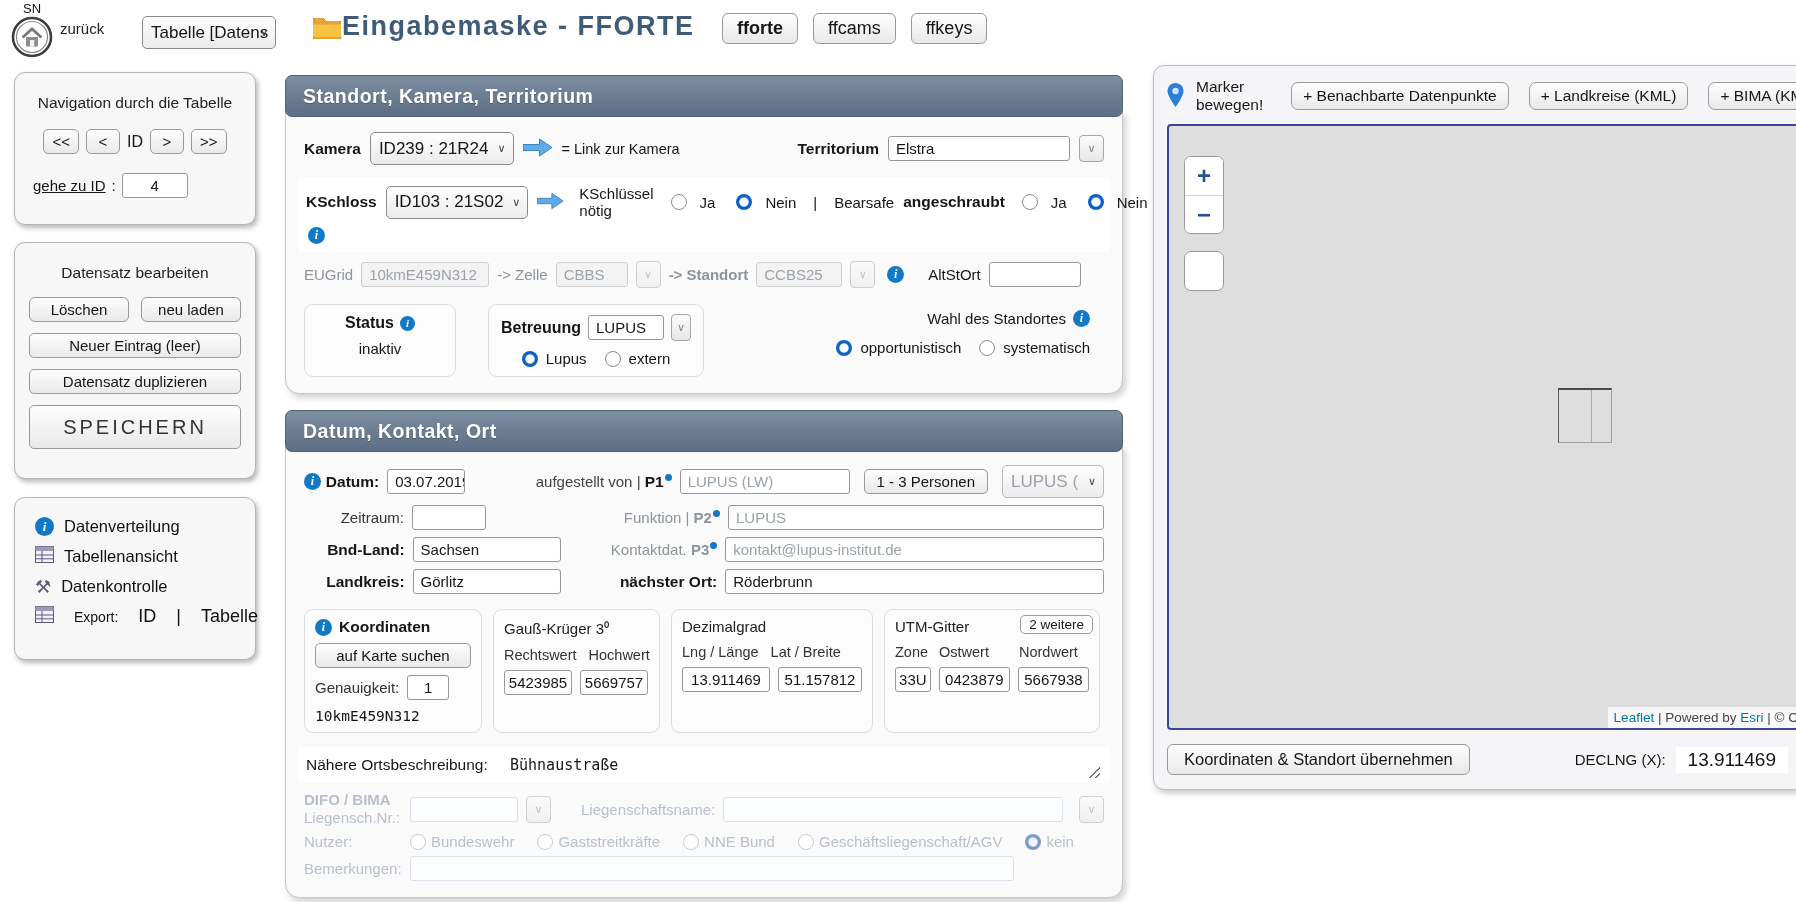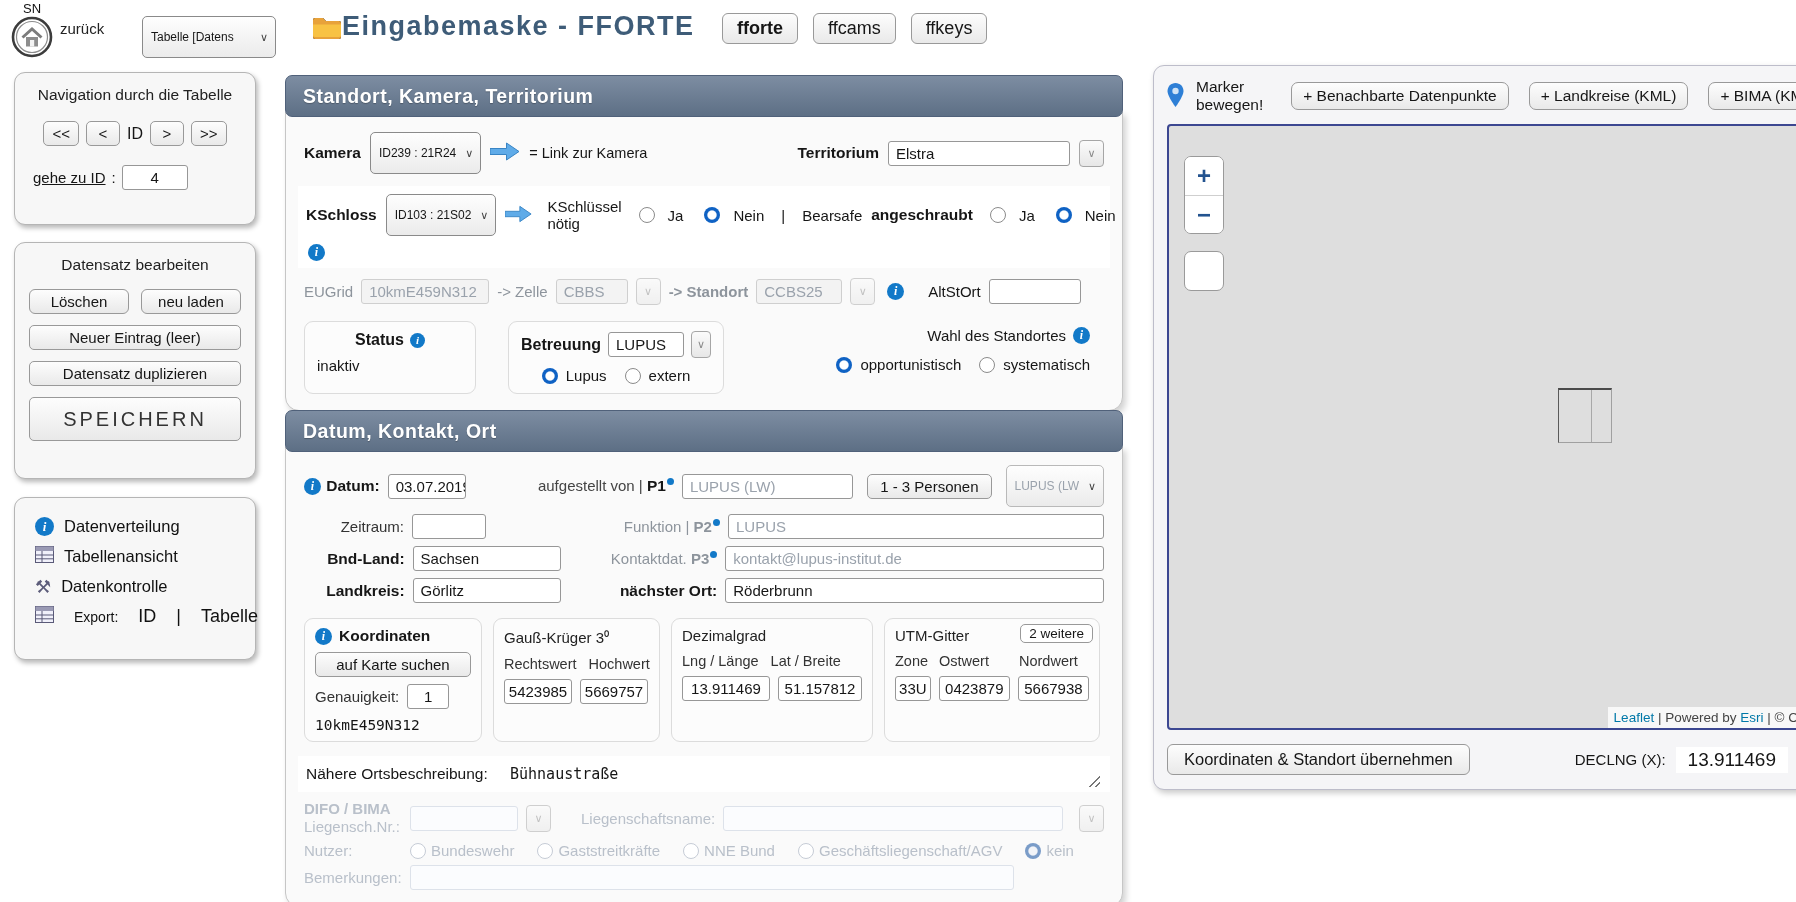--- a/index.html
+++ b/index.html
@@ -21,23 +21,23 @@
   }
   .tb {
     background:#fff; border:1px solid #979797; border-radius:3px;
     height:25px; display:inline-flex; align-items:center;
     padding:0 7px; font-size:15px; white-space:nowrap; overflow:hidden;
   }
   .tb.gray { color:#9aa2ac; }
   .tb.dis { background:#f3f3f3; border-color:#cfcfcf; color:#9aa2ac; }
   .sel {
     position:relative; display:inline-flex; align-items:center;
-    padding:2px 24px 2px 8px; height:42px;
+    padding:2px 24px 2px 8px; height:33px;
     border:1px solid #8a8a8a; border-radius:5px;
-    background:linear-gradient(#fefefe,#ebebeb); font-size:12px; white-space:nowrap;
+    background:linear-gradient(#fefefe,#ebebeb); font-size:17px; white-space:nowrap;
   }
   .sel::after { content:"∨"; position:absolute; right:7px; font-size:11px; color:#444; }
   .sel.dim { color:#9aa2ac; border-color:#b9b9b9; }
   .dd {
     width:25px; height:27px; border:1px solid #a6a6a6; border-radius:4px;
     background:linear-gradient(#fbfbfb,#e7e7e7);
     display:inline-flex; align-items:center; justify-content:center; color:#8a8a8a;
   }
   .dd::after { content:"∨"; font-size:11px; }
   .dd.dis { opacity:.5; }
@@ -62,21 +62,21 @@
   .table-sel { position:absolute; left:142px; top:16px; width:134px; }
   .title-folder { position:absolute; left:312px; top:16px; }
   .page-title { position:absolute; left:342px; top:11px; font-size:27px; font-weight:600;
                 color:#3e5c78; letter-spacing:1.5px; white-space:nowrap; }
   .apps { position:absolute; left:722px; top:13px; display:flex; gap:15px; }
   .app-btn { font-size:18px; padding:4px 14px; border-radius:6px; }
   .app-btn.current { font-weight:bold; }
   
   .side-panel { position:absolute; left:14px; width:242px;
     background:#f7f7f7; border:1px solid #b5b5b5; border-radius:11px;
-    box-shadow:2px 3px 5px rgba(0,0,0,.28); padding:13px 14px; }
+    box-shadow:2px 3px 5px rgba(0,0,0,.28); padding:21px 14px; }
   .sp-title { text-align:center; font-size:15.5px; color:#222; }
   .nav-btn-row { display:flex; align-items:center; justify-content:center; gap:7px; margin-top:17px; }
   .nav-btn-row .btn { padding:3px 8px; min-width:34px; }
   .goto-row { display:flex; align-items:center; gap:6px; margin-top:19px; padding-left:4px; font-size:15px; }
   .goto-link { text-decoration:underline; }
   .goto-input { width:66px; justify-content:center; }
   .edit-grid { display:flex; flex-direction:column; gap:11px; margin-top:15px; }
   .edit-row { display:flex; gap:12px; }
   .edit-row .btn { flex:1;border-radius:6px; }
   .save-btn { height:44px; font-size:20px; letter-spacing:3px; color:#333; }
@@ -98,21 +98,21 @@
   .blbl { font-weight:bold; font-size:15.5px; white-space:nowrap; }
   .glbl { color:#8d949c; font-size:15px; white-space:nowrap; }
   
   .kamera-row { gap:9px; margin-bottom:12px; }
   .kschloss-strip { background:#fff; margin:0 -6px; padding:8px 8px 3px; }
   .kschloss-row { gap:9px; }
   .radio-lab { font-size:15px; margin-left:4px; white-space:nowrap; }
   .eugrid-row { gap:8px; margin-top:10px; }
   .status-row { margin-top:16px; align-items:stretch; }
   .mini-box { border:1px solid #dcdcdc; border-radius:9px; background:#fcfcfc; padding:9px 12px; }
-  .status-box { width:172px; text-align:left; }
+  .status-box { width:152px; text-align:center; }
   .betreuung-box { width:216px; margin-left:32px; }
   .wahl-area { margin-left:auto; text-align:right; padding:6px 14px 0 0; }
   
   .d-row { display:flex; align-items:center; margin-bottom:7px; }
   .llab { width:86px; text-align:right; margin-right:8px; }
   .rlab { width:168px; text-align:right; margin-right:8px; white-space:nowrap; }
   .koord-row { display:flex; gap:11px; margin-top:15px; align-items:stretch; }
   .kbox { border:1px solid #dcdcdc; border-radius:9px; background:#fcfcfc; padding:8px 10px; position:relative; }
   .kbox .ktitle { font-size:15px; color:#222; }
   .kcols { display:flex; gap:12px; margin-top:9px; font-size:14.5px; color:#333; }

